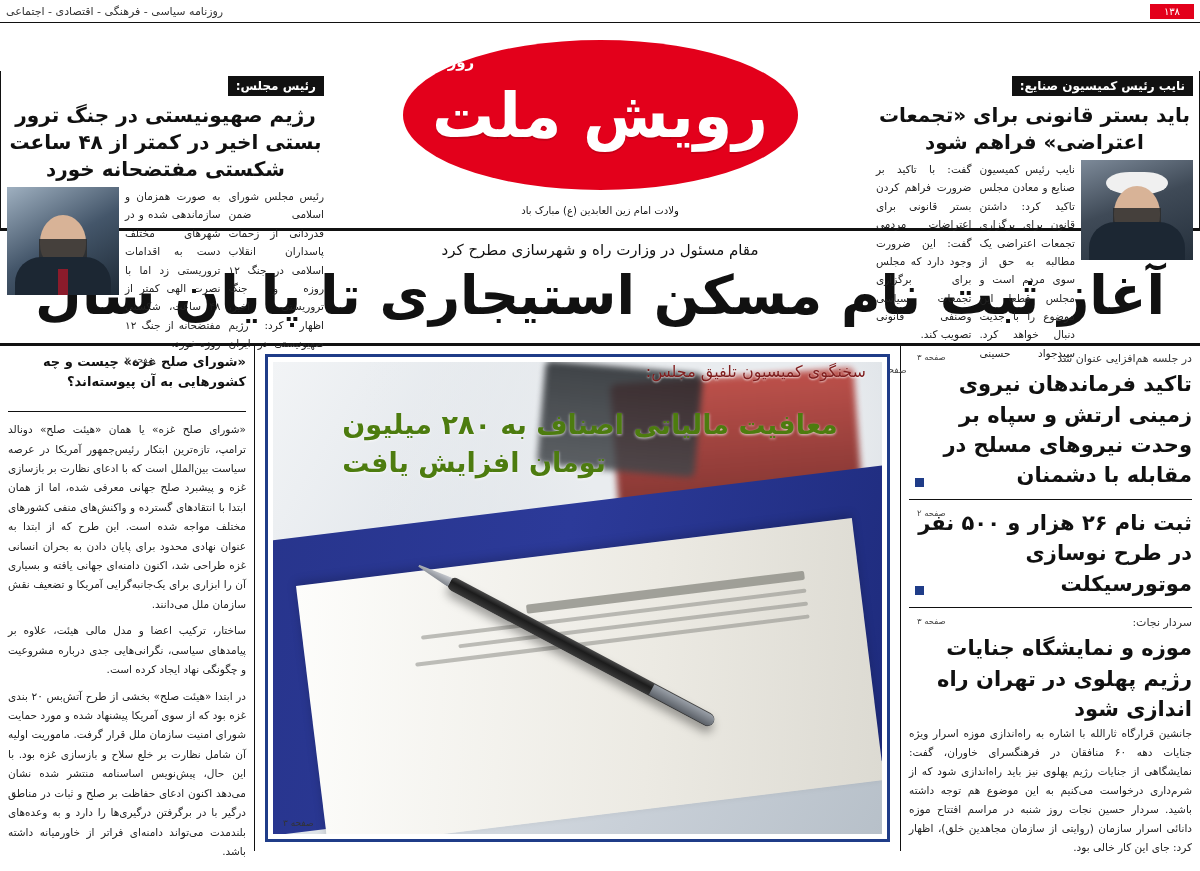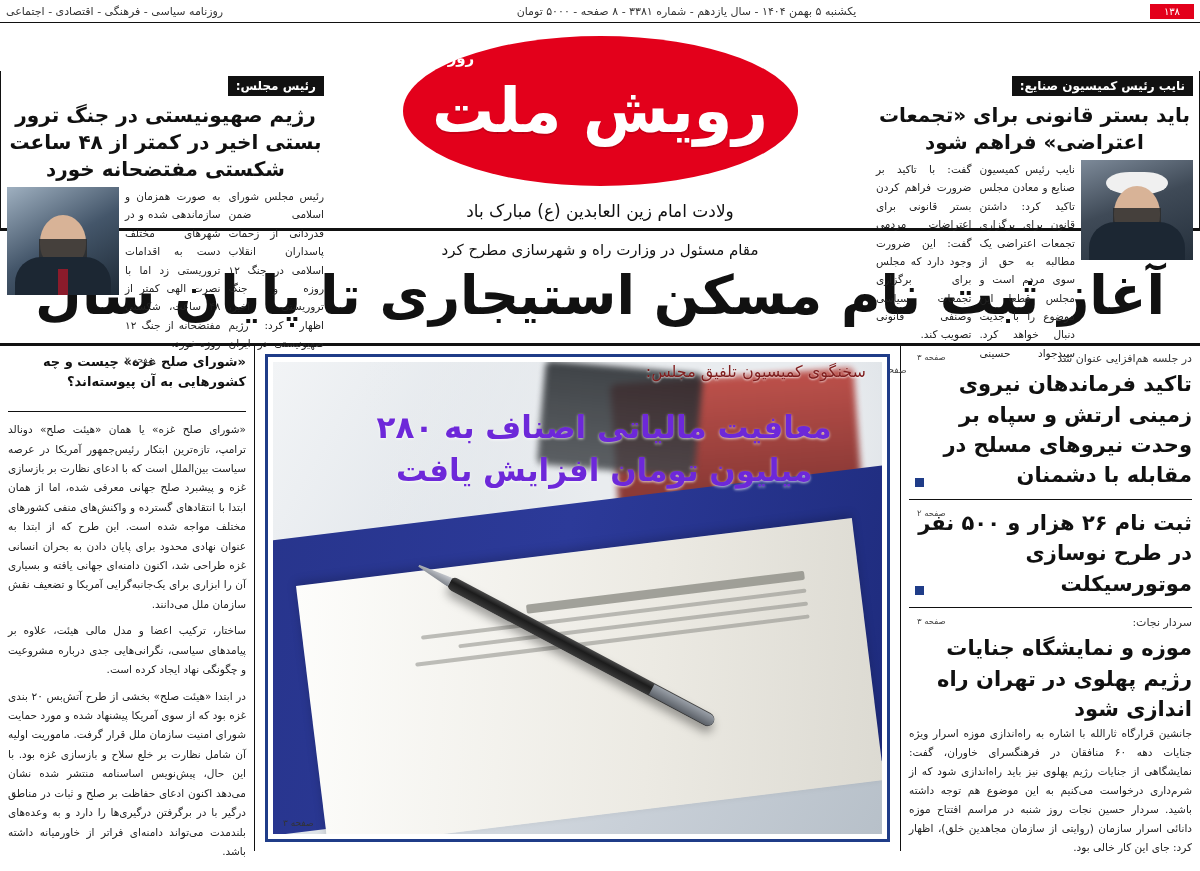--- a/index.html
+++ b/index.html
@@ -90,21 +90,21 @@
     background:#e3001b;
   }
   .logo-text{
     position:relative;color:#fff;font-size:62px;font-weight:bold;
     letter-spacing:-2px;text-shadow:0 2px 0 rgba(0,0,0,.12);
     font-family:"DejaVu Sans","Liberation Sans",sans-serif;
   }
   .logo-small{
     position:absolute;top:18px;left:28px;color:#fff;font-size:15px;font-weight:bold;
   }
-  .logo-sub{font-size:17px;color:#111;margin-top:10px;}
+  .logo-sub{font-size:10px;color:#111;margin-top:10px;}
 
   
   .lead{padding:10px 0 6px 0;text-align:center;border-bottom:3px solid #111;}
   .lead-kicker{font-size:15px;color:#111;margin-bottom:6px;}
   .lead-title{
     font-size:54px;font-weight:bold;line-height:1.15;letter-spacing:-1.5px;
     margin:0 10px 10px 10px;
   }
 
   
@@ -180,21 +180,21 @@
     position:absolute;right:30%;top:1%;width:26%;height:22%;
     background:linear-gradient(180deg,#23272b,#44484c);
     filter:blur(3px);border-radius:6px;transform:rotate(5deg);opacity:.85;
   }
   .overlay-kicker{
     position:absolute;right:16px;top:0;color:#7f1d1d;font-size:16px;font-weight:normal;
     text-shadow:0 1px 2px rgba(255,255,255,.8);
   }
   .overlay-title{
     position:absolute;right:16px;top:44px;width:86%;
-    color:#6d28d9;font-size:31px;font-weight:bold;line-height:1.4;text-align:center;
+    color:#4d7c0f;font-size:27px;font-weight:bold;line-height:1.4;text-align:left;
     letter-spacing:-.6px;text-shadow:0 1px 3px rgba(255,255,255,.75);
   }
   .card-page{position:absolute;left:10px;bottom:6px;font-size:9px;color:#333;}
 
   
   .left-kicker{
     font-size:13px;font-weight:bold;text-align:right;line-height:1.5;margin-bottom:20px;
   }
   .left-body{font-size:10.5px;line-height:1.85;text-align:justify;color:#222;}
   .left-body p{margin:0 0 7px 0;}
@@ -202,21 +202,20 @@
 </style>
 </head>
 <body>
 
 <div class="page">
 
   <div class="topbar">
     <div class="left">
       <span class="redtab">۱۳۸</span>
     </div>
-    <div class="mid">یکشنبه ۵ بهمن ۱۴۰۴ - سال یازدهم - شماره ۳۳۸۱ - ۸ صفحه - ۵۰۰۰ تومان</div>
     <div class="right">روزنامه سیاسی - فرهنگی - اقتصادی - اجتماعی</div>
   </div>
 
   <div class="masthead">
 
     <div class="mh-col right">
       <div style="text-align:right">
         <span class="kicker">نایب رئیس کمیسیون صنایع:</span>
       </div>
       <div class="mh-head">باید بستر قانونی برای «تجمعات اعتراضی» فراهم شود</div>

